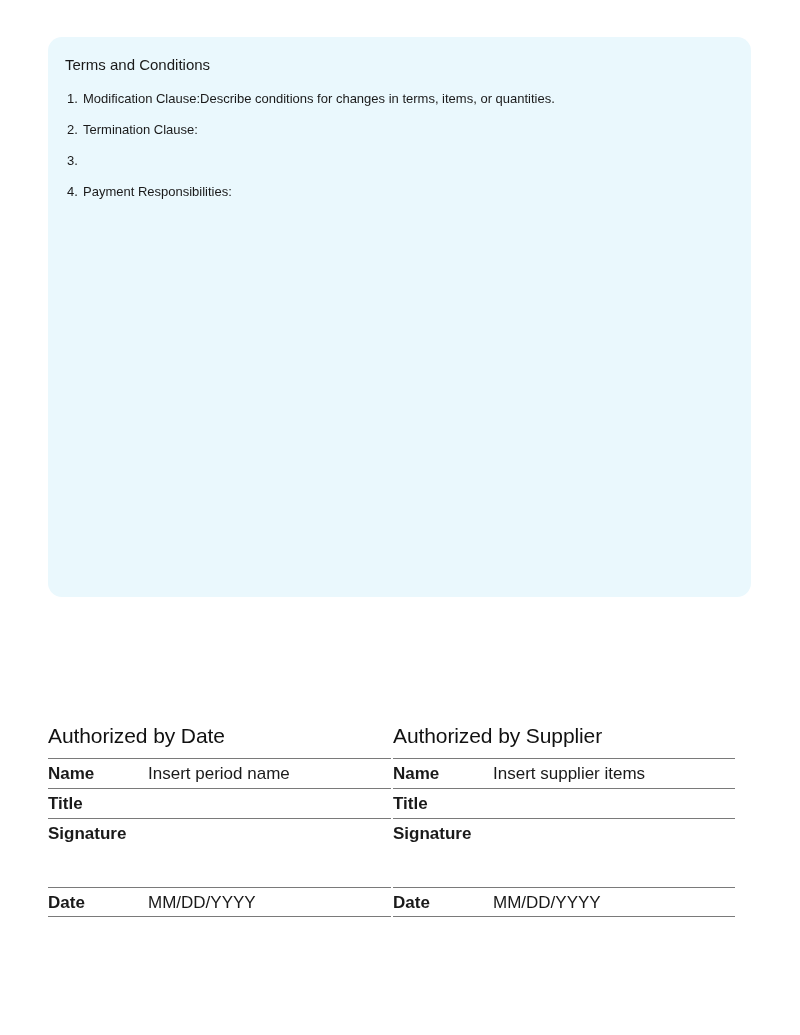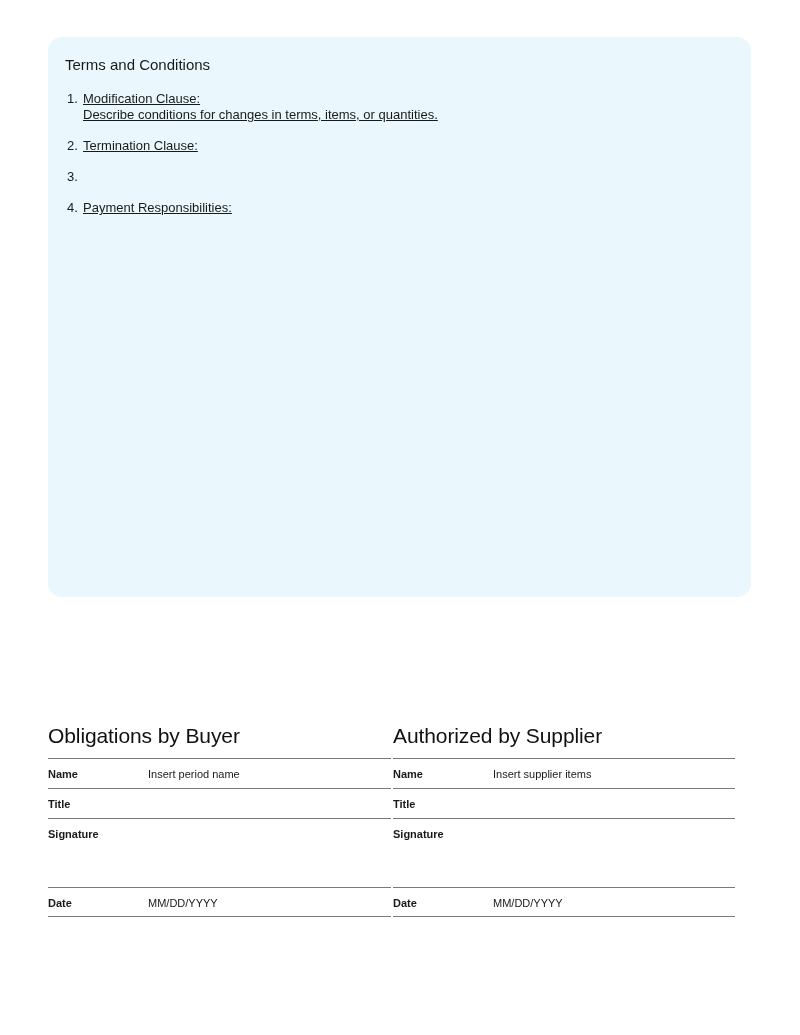--- a/index.html
+++ b/index.html
@@ -45,22 +45,20 @@
       margin-bottom: 15px;
       color: #1a1a1a;
     }
     .terms-num {
       width: 16px;
       flex: 0 0 16px;
       padding-left: 2px;
     }
     .terms-body {
       display: flex;
-      flex-direction: column;
-      text-decoration: underline;
     }
     .auth-section {
       position: absolute;
       top: 722px;
       width: 343px;
     }
     .auth-buyer { left: 48px; }
     .auth-supplier { left: 393px; width: 342px; }
     .auth-heading {
       font-size: 21px;
@@ -71,21 +69,21 @@
       color: #111;
       letter-spacing: -0.1px;
     }
     .auth-row {
       display: flex;
       border-top: 1.5px solid #7a7a7a;
       height: 30px;
       box-sizing: border-box;
       align-items: flex-start;
       padding-top: 7px;
-      font-size: 11px;
+      font-size: 17px;
       line-height: 16px;
     }
     .auth-row.sig {
       height: 69px;
     }
     .auth-row.last {
       border-bottom: 1.5px solid #7a7a7a;
     }
     .auth-label {
       width: 100px;
@@ -122,21 +120,21 @@
     <li class="terms-item">
       <span class="terms-num">4.</span>
       <span class="terms-body">
         <span>Payment Responsibilities:</span>
       </span>
     </li>
   </ol>
 </div>
 
 <section class="auth-section auth-buyer">
-  <h2 class="auth-heading">Obligations by Buyer</h2>
+  <h2 class="auth-heading">Authorized by Date</h2>
   <div class="auth-row">
     <span class="auth-label">Name</span>
     <span class="auth-value">Insert period name</span>
   </div>
   <div class="auth-row">
     <span class="auth-label">Title</span>
     <span class="auth-value"></span>
   </div>
   <div class="auth-row sig">
     <span class="auth-label">Signature</span>

